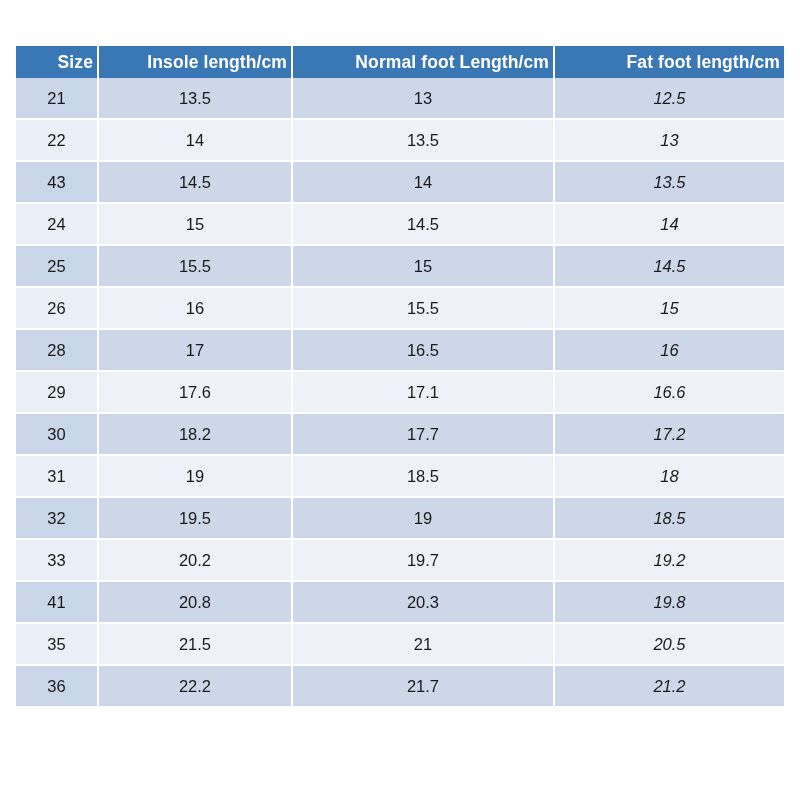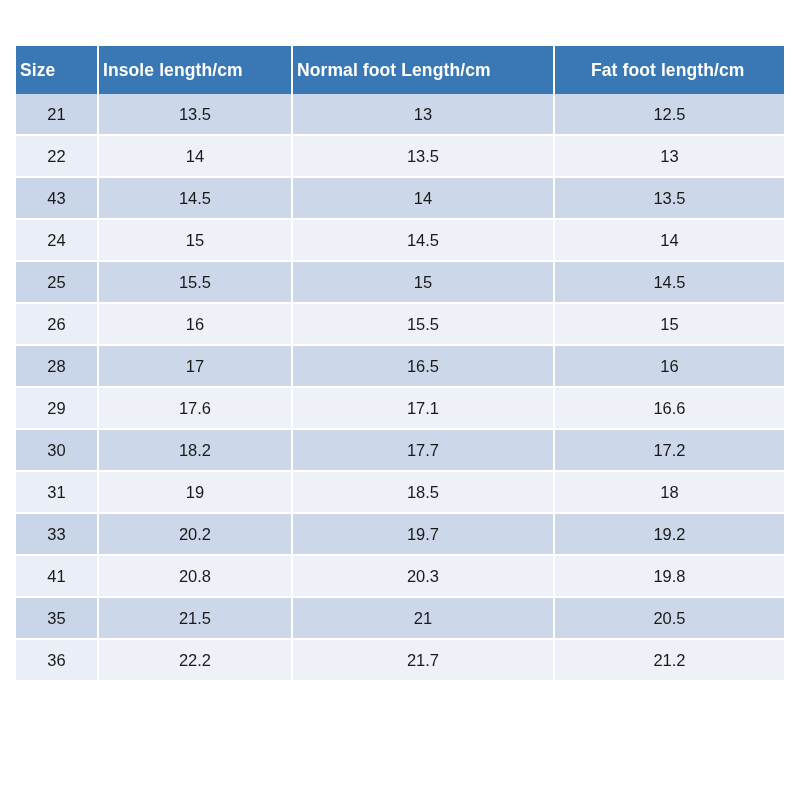--- a/index.html
+++ b/index.html
@@ -21,22 +21,22 @@
   table.size-table {
     border-collapse: collapse;
     width: 768px;
     table-layout: fixed;
   }
   table.size-table thead th {
     background: #3a78b5;
     color: #ffffff;
     font-size: 17.5px;
     font-weight: bold;
-    height: 48px;
-    text-align: left;
+    height: 32px;
+    text-align: right;
     vertical-align: middle;
     border-right: 2px solid #ffffff;
     padding: 0 4px;
     letter-spacing: 0.1px;
   }
   table.size-table thead th:last-child {
     border-right: none;
     padding-left: 36px;
   }
   table.size-table tbody td {
@@ -44,20 +44,21 @@
     text-align: center;
     vertical-align: middle;
     font-size: 16.5px;
     color: #1a1a1a;
     border-right: 2px solid #ffffff;
     border-bottom: 2px solid #ffffff;
     padding: 0 4px;
   }
   table.size-table tbody td:last-child {
     border-right: none;
+    font-style: italic;
   }
   
   table.size-table tbody tr:nth-child(odd) td {
     background: #ccd7ea;
   }
   table.size-table tbody tr:nth-child(even) td {
     background: #eef2f8;
   }
   
   table.size-table tbody tr:nth-child(odd) td.col-size {
@@ -145,20 +146,26 @@
         <td>17.7</td>
         <td>17.2</td>
       </tr>
       <tr>
         <td class="col-size">31</td>
         <td>19</td>
         <td>18.5</td>
         <td>18</td>
       </tr>
       <tr>
+        <td class="col-size">32</td>
+        <td>19.5</td>
+        <td>19</td>
+        <td>18.5</td>
+      </tr>
+      <tr>
         <td class="col-size">33</td>
         <td>20.2</td>
         <td>19.7</td>
         <td>19.2</td>
       </tr>
       <tr>
         <td class="col-size">41</td>
         <td>20.8</td>
         <td>20.3</td>
         <td>19.8</td>

